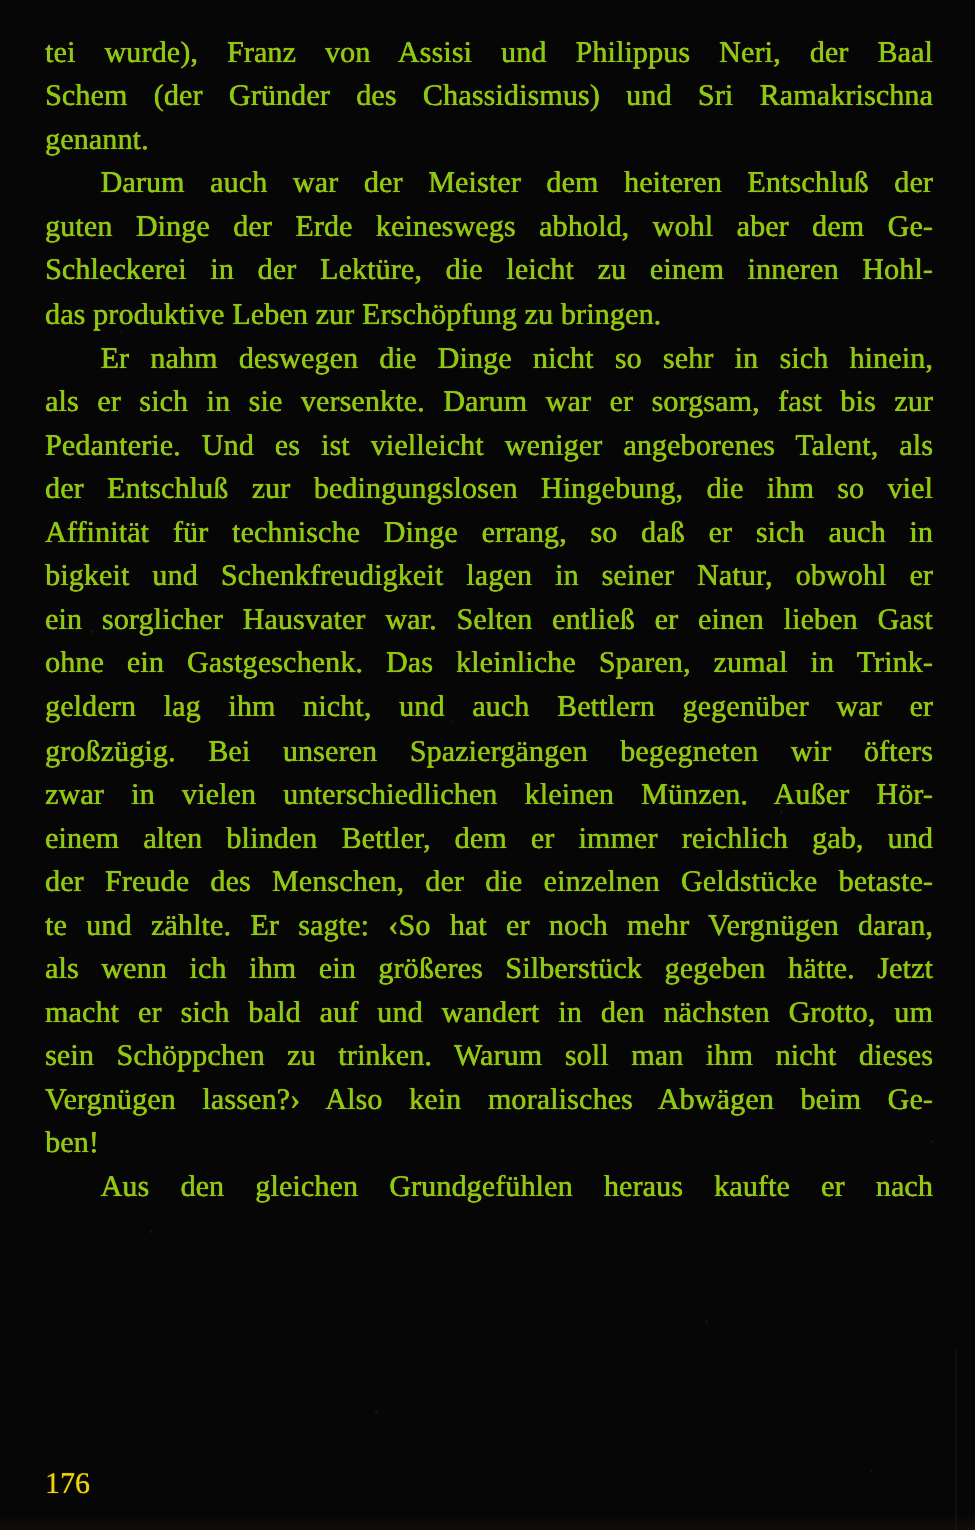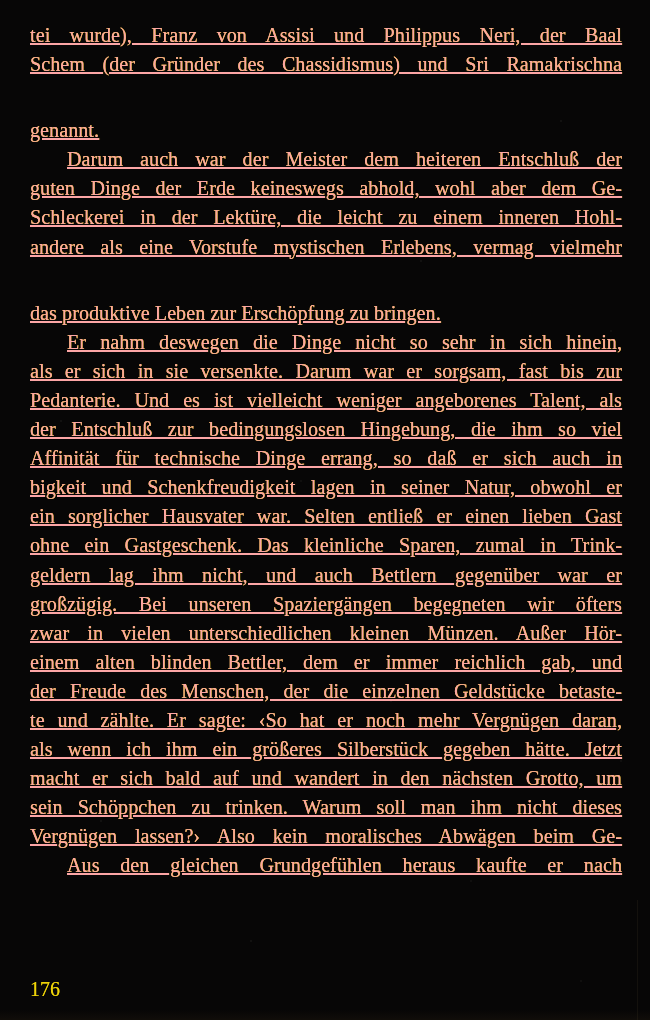--- a/index.html
+++ b/index.html
@@ -28,21 +28,20 @@
     height: 29.1px;
     white-space: normal;
     text-align: justify;
     text-align-last: justify;
     text-shadow: 0 0 0.6px rgba(240, 214, 10, 0.85), 0.25px 0 0 rgba(240, 214, 10, 0.6);
     letter-spacing: 0.1px;
   }
   .line.para-end {
     text-align: right;
     text-align-last: left;
-    margin-top: 37px;
   }
   .line.indent {
     text-indent: 37px;
   }
   .page-number {
     position: absolute;
     left: 30px;
     top: 978px;
     font-size: 20px;
     color: #eed308;
@@ -85,45 +84,45 @@
     right: 12px; top: 900px;
     width: 1px; height: 120px;
     background: rgba(70,60,40,0.22);
   }
 </style>
 </head>
 <body>
 
 <div class="page" style="background: rgb(7, 6, 6);">
   <div class="noise"></div>
-  <div class="text-block" style="color: #fca5a5; text-decoration: underline;">
+  <div class="text-block" style="color: #84cc16;">
       <div class="line">tei wurde), Franz von Assisi und Philippus Neri, der Baal</div>
       <div class="line">Schem (der Gründer des Chassidismus) und Sri Ramakrischna</div>
       <div class="line para-end">genannt.</div>
       <div class="line indent">Darum auch war der Meister dem heiteren Entschluß der</div>
       <div class="line">guten Dinge der Erde keineswegs abhold, wohl aber dem Ge-</div>
       <div class="line">Schleckerei in der Lektüre, die leicht zu einem inneren Hohl-</div>
-      <div class="line">andere als eine Vorstufe mystischen Erlebens, vermag vielmehr</div>
       <div class="line para-end">das produktive Leben zur Erschöpfung zu bringen.</div>
       <div class="line indent">Er nahm deswegen die Dinge nicht so sehr in sich hinein,</div>
       <div class="line">als er sich in sie versenkte. Darum war er sorgsam, fast bis zur</div>
       <div class="line">Pedanterie. Und es ist vielleicht weniger angeborenes Talent, als</div>
       <div class="line">der Entschluß zur bedingungslosen Hingebung, die ihm so viel</div>
       <div class="line">Affinität für technische Dinge errang, so daß er sich auch in</div>
       <div class="line">bigkeit und Schenkfreudigkeit lagen in seiner Natur, obwohl er</div>
       <div class="line">ein sorglicher Hausvater war. Selten entließ er einen lieben Gast</div>
       <div class="line">ohne ein Gastgeschenk. Das kleinliche Sparen, zumal in Trink-</div>
       <div class="line">geldern lag ihm nicht, und auch Bettlern gegenüber war er</div>
       <div class="line">großzügig. Bei unseren Spaziergängen begegneten wir öfters</div>
       <div class="line">zwar in vielen unterschiedlichen kleinen Münzen. Außer Hör-</div>
       <div class="line">einem alten blinden Bettler, dem er immer reichlich gab, und</div>
       <div class="line">der Freude des Menschen, der die einzelnen Geldstücke betaste-</div>
       <div class="line">te und zählte. Er sagte: ‹So hat er noch mehr Vergnügen daran,</div>
       <div class="line">als wenn ich ihm ein größeres Silberstück gegeben hätte. Jetzt</div>
       <div class="line">macht er sich bald auf und wandert in den nächsten Grotto, um</div>
       <div class="line">sein Schöppchen zu trinken. Warum soll man ihm nicht dieses</div>
       <div class="line">Vergnügen lassen?› Also kein moralisches Abwägen beim Ge-</div>
+      <div class="line para-end">ben!</div>
       <div class="line indent">Aus den gleichen Grundgefühlen heraus kaufte er nach</div>
     </div>
   <div class="page-number" style="color: rgb(238, 211, 8);">176</div>
   <div class="right-edge"></div>
   <div class="bottom-edge"></div>
 </div>
 
 </body></html>

